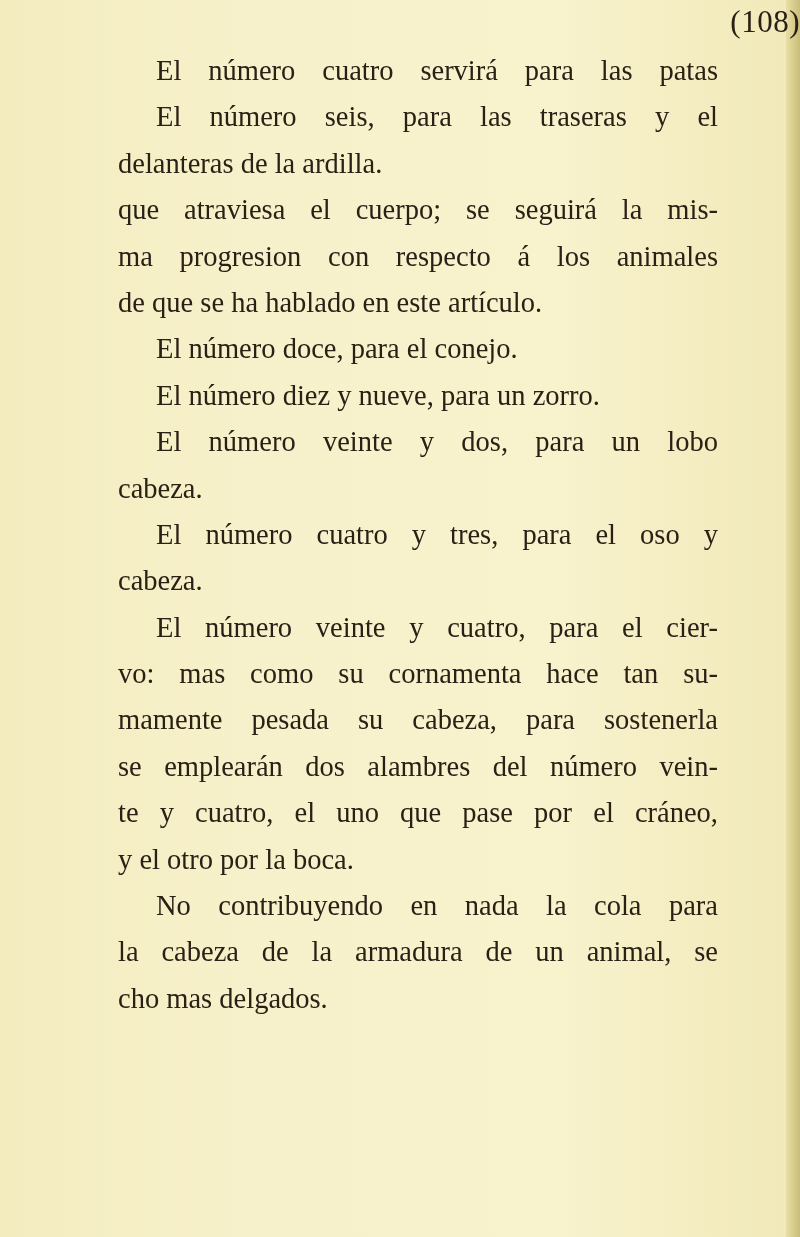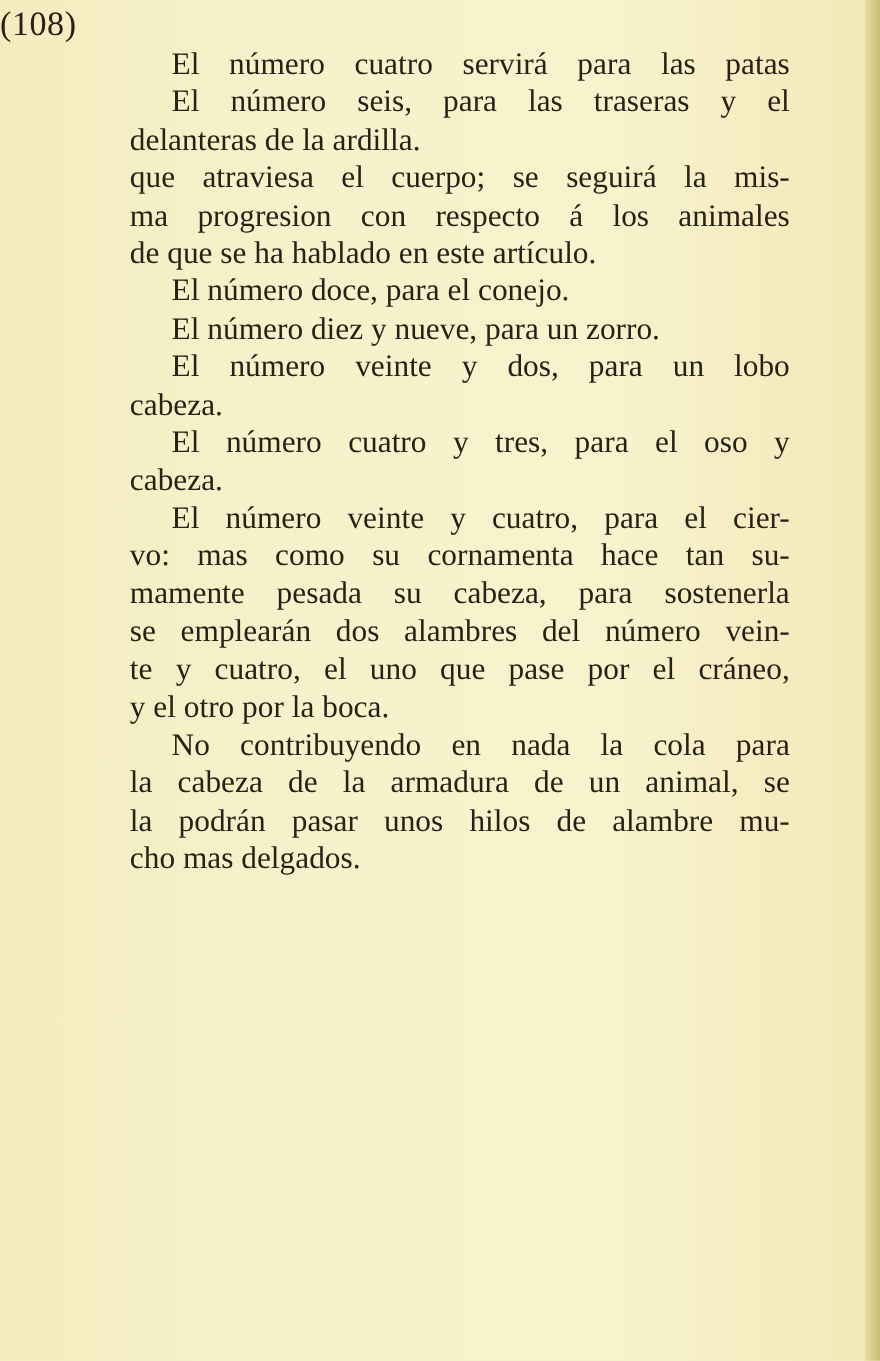--- a/index.html
+++ b/index.html
@@ -12,28 +12,28 @@
   }
   .page {
     position: absolute; left: 0; top: 0; width: 800px; height: 1237px;
     background: linear-gradient(90deg, #f3ecbf 0%, #f7f1cb 30%, #f8f2cd 70%, #f1e9b8 100%);
   }
   .right-edge {
     position: absolute; right: 0; top: 0; width: 14px; height: 1237px;
     background: linear-gradient(90deg, #e9dfa4, #c9bd7a);
   }
   .page-number {
-    position: absolute; top: 4px; left: 0; width: 800px; text-align: left;
+    position: absolute; top: 4px; left: 0; width: 800px; text-align: right;
     font-size: 31px; letter-spacing: 0.5px;
   }
   .text-block {
     position: absolute; left: 118px; top: 42px; width: 600px;
     font-size: 28.5px; line-height: 34.4px;
   }
-  .line { white-space: nowrap; display: block; height: 34.4px; }
+  .line { white-space: nowrap; display: block; height: 34.4px; margin-top: 12px; }
   .line.justify { text-align: justify; text-align-last: justify; }
   .line.indent { padding-left: 38px; }
 </style>
 </head>
 <body>
 
 <div class="page">
   <div class="right-edge"></div>
 
   <div class="page-number">(108)</div>
@@ -61,16 +61,15 @@
 
     <span class="line justify indent">El número veinte y cuatro, para el cier-</span>
     <span class="line justify">vo: mas como su cornamenta hace tan su-</span>
     <span class="line justify">mamente pesada su cabeza, para sostenerla</span>
     <span class="line justify">se emplearán dos alambres del número vein-</span>
     <span class="line justify">te y cuatro, el uno que pase por el cráneo,</span>
     <span class="line">y el otro por la boca.</span>
 
     <span class="line justify indent">No contribuyendo en nada la cola para</span>
     <span class="line justify">la cabeza de la armadura de un animal, se</span>
-    <span class="line justify">la podrán pasar unos hilos de alambre mu-</span>
     <span class="line">cho mas delgados.</span>
   </div>
 </div>
 
 </body></html>

